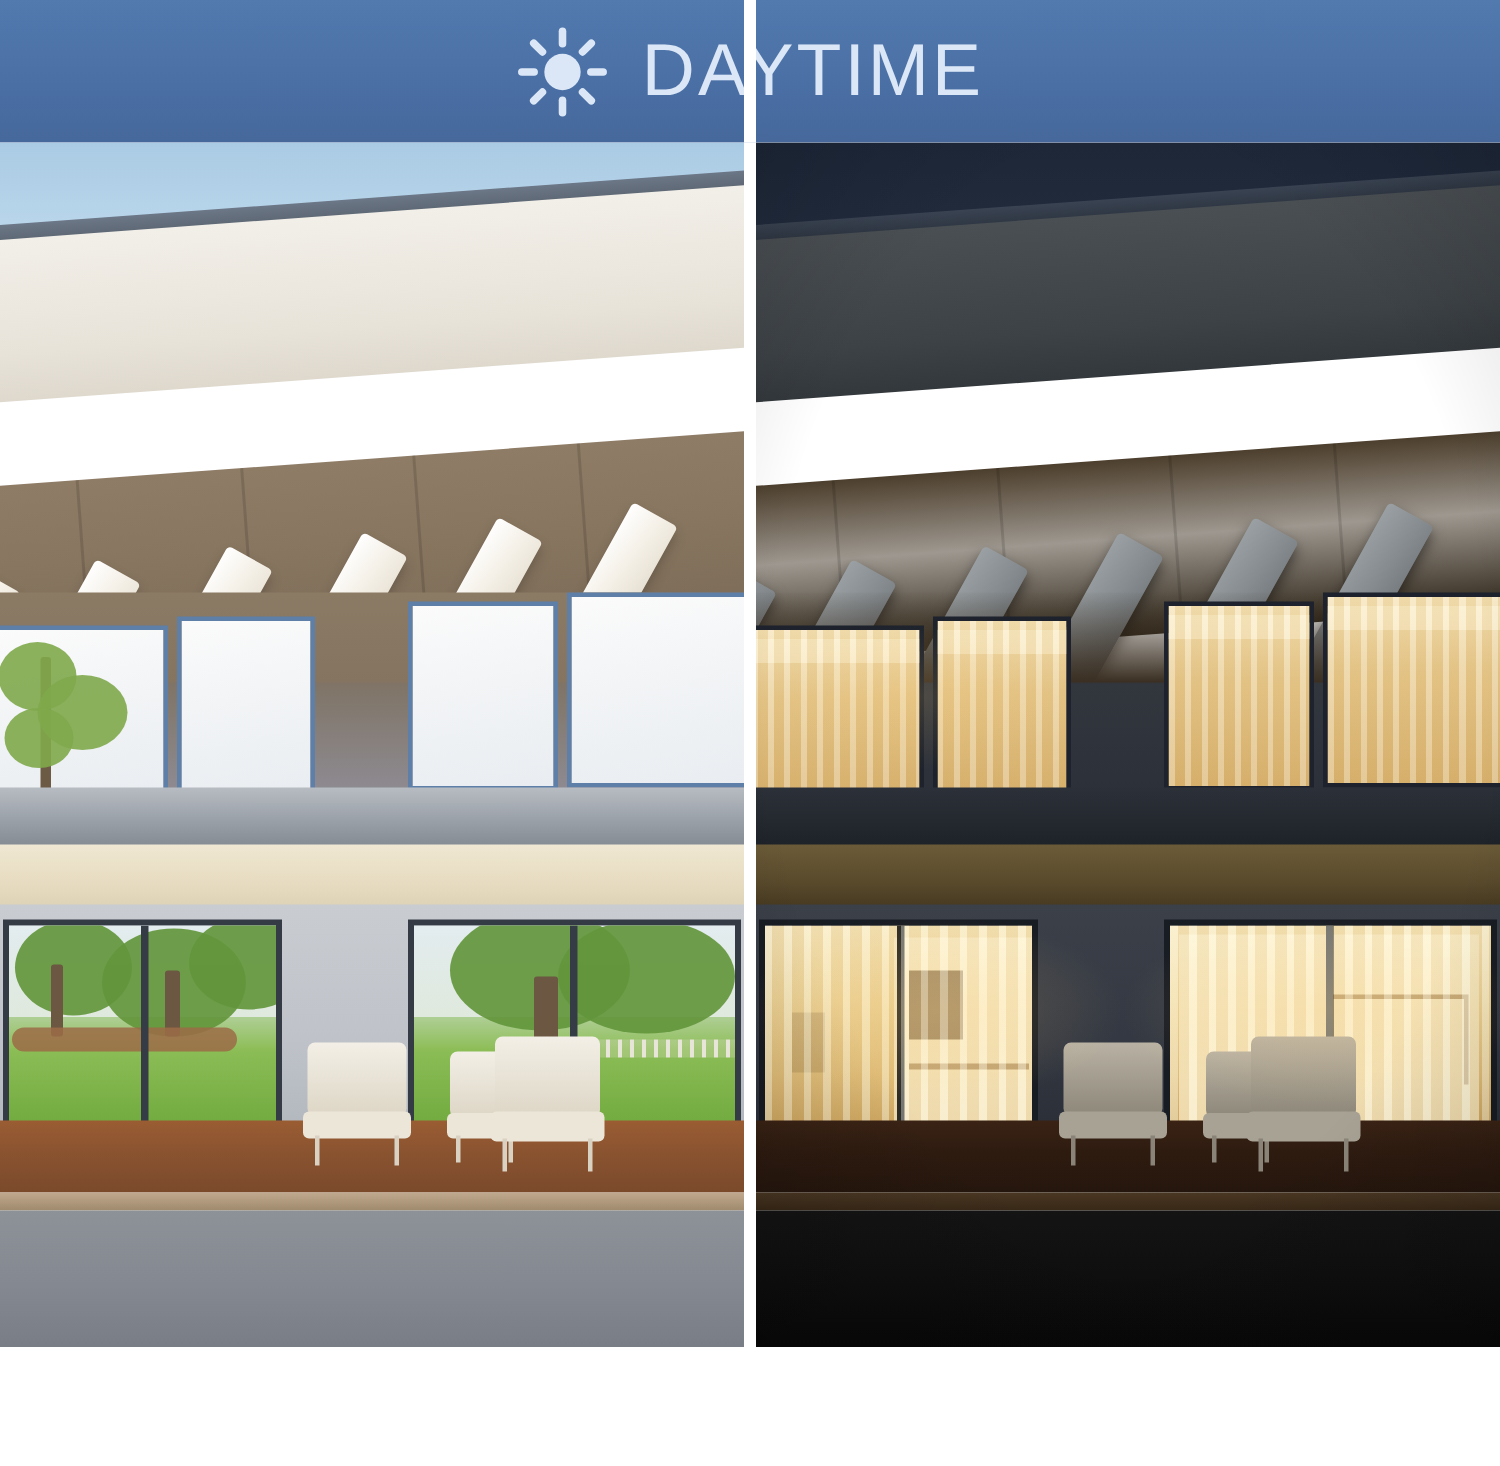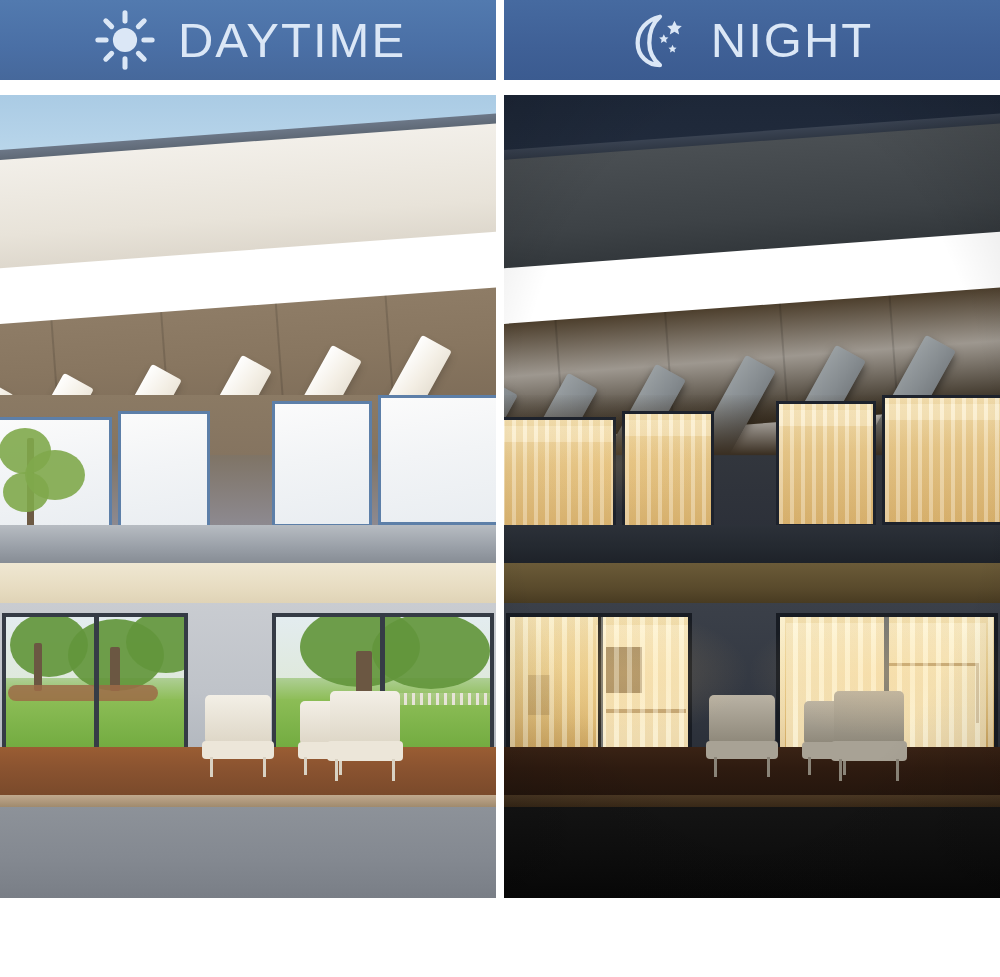--- a/index.html
+++ b/index.html
@@ -6,21 +6,21 @@
   html,body{margin:0;padding:0;background:#fff;}
   body{
     font-family:"Liberation Sans", sans-serif;
     width:1000px;height:977px;overflow:hidden;
   }
   .poster{position:relative;width:1000px;height:977px;background:#ffffff;}
 
   
   .header{position:absolute;left:0;top:0;width:1000px;height:95px;display:flex;}
   .hdr-cell{
-    flex:1 1 50%;height:80px;display:flex;align-items:center;justify-content:center;
+    flex:1 1 50%;height:95px;display:flex;align-items:center;justify-content:center;
     gap:22px;position:relative;text-align:center;
   }
   .hdr-day{background:linear-gradient(180deg,#527aaf 0%,#4a6fa5 60%,#46689b 100%);}
   .hdr-night{background:linear-gradient(180deg,#466aa0 0%,#3f6096 60%,#3b5b90 100%);}
   .hdr-divider{position:absolute;left:496px;top:0;width:8px;height:95px;background:#ffffff;z-index:6;}
   .hdr-label{
     color:#dbe7f6;font-size:49px;font-weight:300;letter-spacing:2px;line-height:1;
     white-space:nowrap;font-family:"Liberation Sans", sans-serif;
   }
   .hdr-icon{width:62px;height:62px;display:block;flex:none;}
@@ -177,29 +177,20 @@
           <line x1="51.5" y1="32" x2="60" y2="32"></line>
           <line x1="12.2" y1="12.2" x2="18.2" y2="18.2"></line>
           <line x1="45.8" y1="45.8" x2="51.8" y2="51.8"></line>
           <line x1="51.8" y1="12.2" x2="45.8" y2="18.2"></line>
           <line x1="18.2" y1="45.8" x2="12.2" y2="51.8"></line>
         </g>
       </svg>
       <div class="hdr-label">DAYTIME</div>
     </div>
 
-    <div class="hdr-cell hdr-night">
-      <svg class="hdr-icon" viewBox="0 0 64 64">
-        <path d="M34 8 C20 11 11 22 11 35 C11 48 21 58 34 58 C27 52 23 44 23 35 C23 24 27 14 34 8 Z" fill="none" stroke="#dbe7f6" stroke-width="4.4" stroke-linejoin="round"></path>
-        <path d="M49 12 l2.4 5 5.2.5 -3.9 3.6 1.1 5.2 -4.8-2.7 -4.8 2.7 1.1-5.2 -3.9-3.6 5.2-.5 z" fill="#dbe7f6"></path>
-        <path d="M38 26 l1.5 3.1 3.3.3 -2.5 2.3 .7 3.3 -3-1.7 -3 1.7 .7-3.3 -2.5-2.3 3.3-.3 z" fill="#dbe7f6"></path>
-        <path d="M47 37 l1.3 2.7 2.9.3 -2.2 2 .6 2.9 -2.6-1.5 -2.6 1.5 .6-2.9 -2.2-2 2.9-.3 z" fill="#dbe7f6"></path>
-      </svg>
-      <div class="hdr-label">NIGHT</div>
-    </div>
 
     <div class="hdr-divider"></div>
   </div>
 
   <div class="photos">
 
     <div class="panel panel-day">
       <div class="sky sky-day"></div>
 
       <div class="roof-slab roof-edge roof-edge-day"></div>

